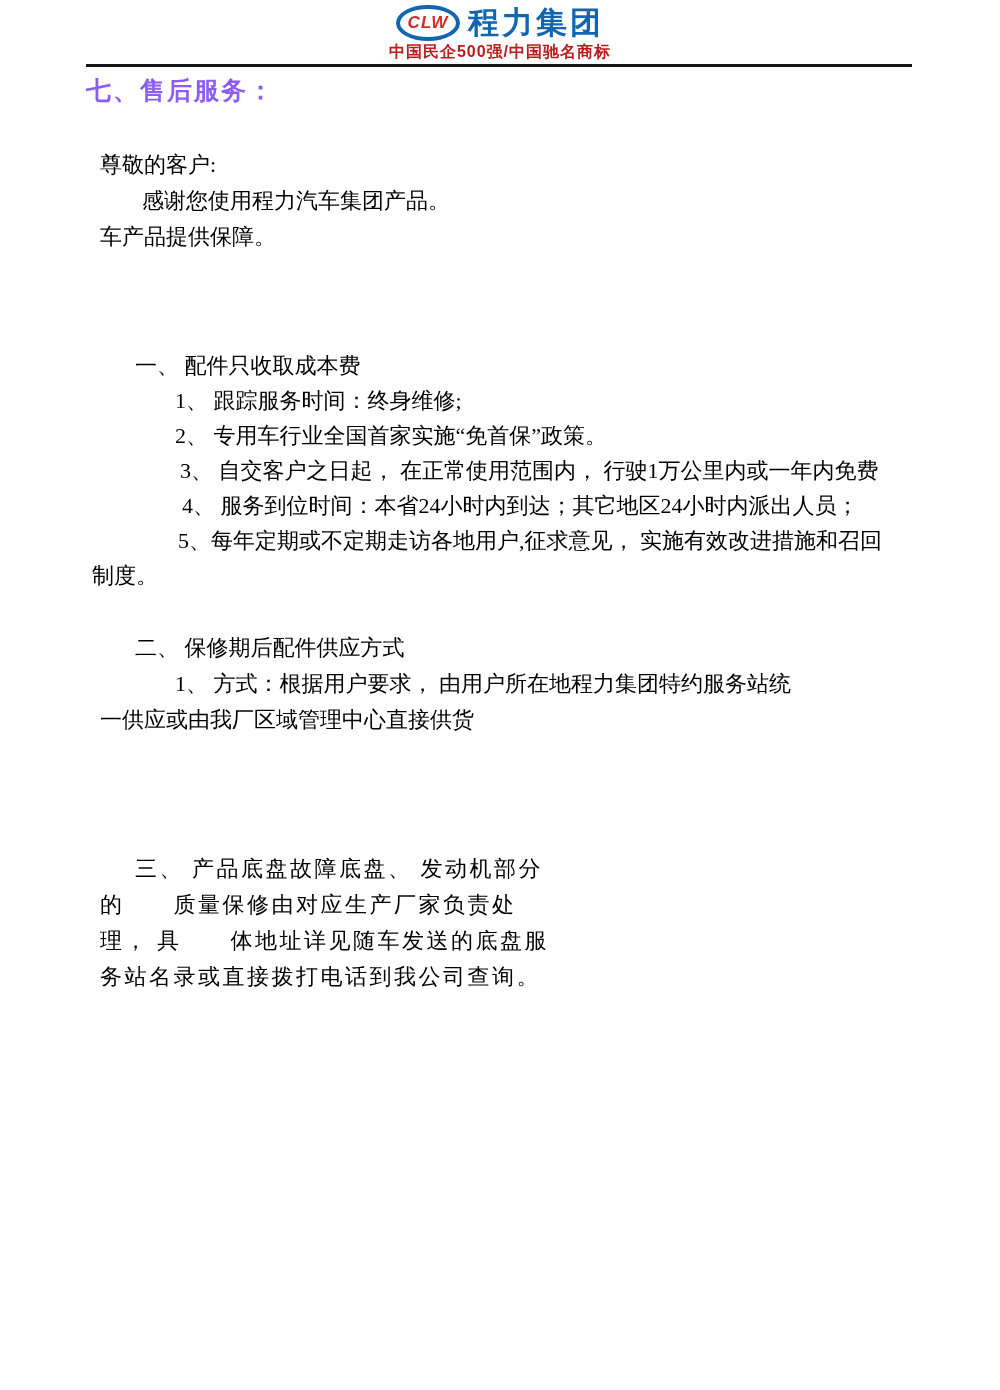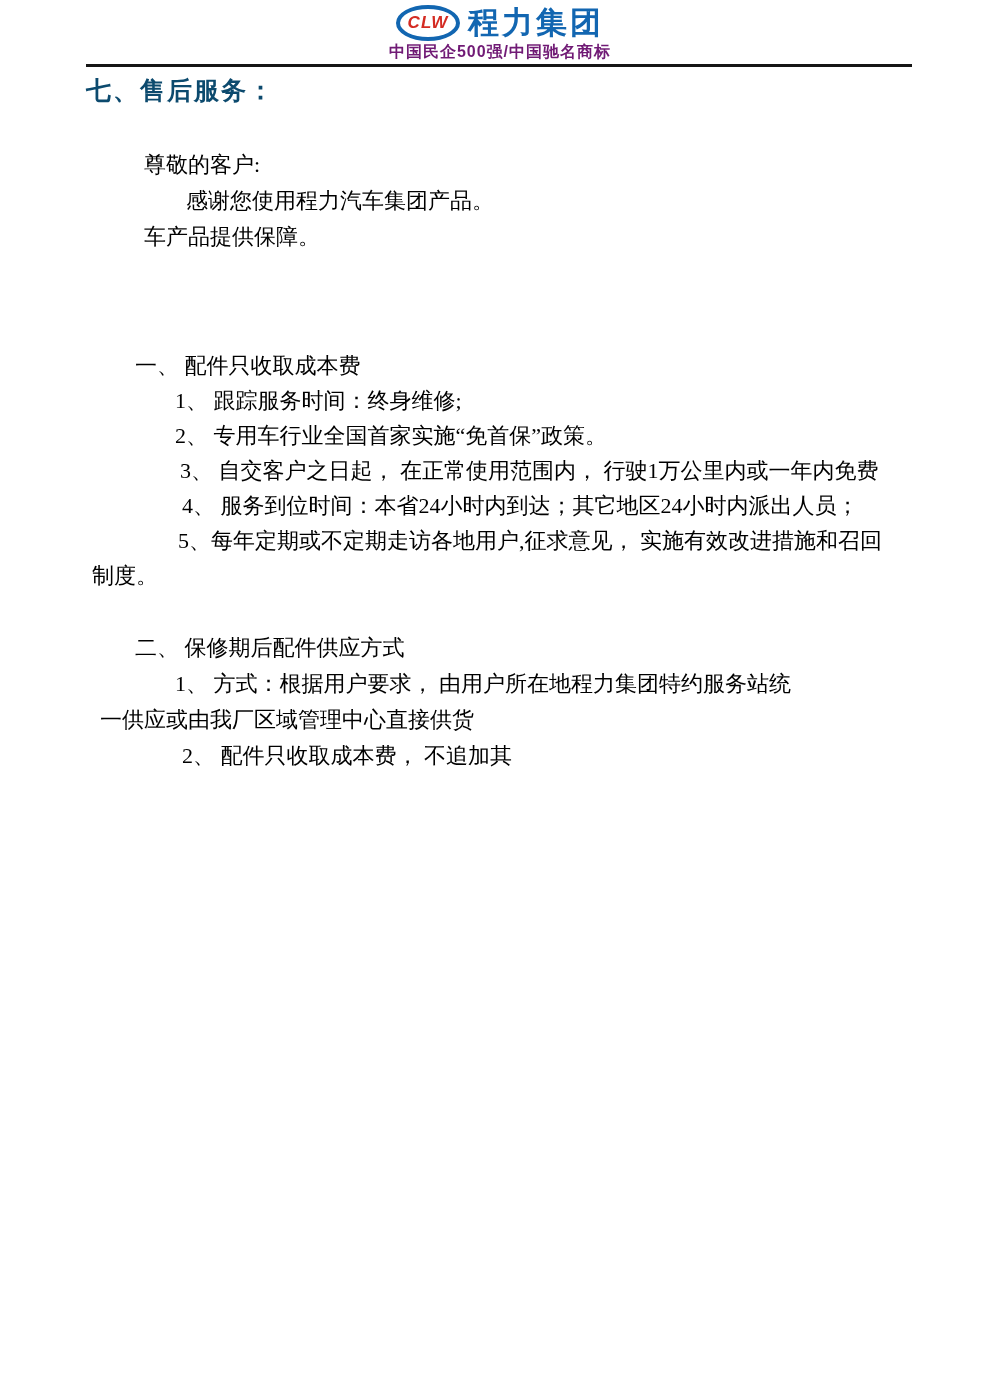--- a/index.html
+++ b/index.html
@@ -15,40 +15,40 @@
     display:inline-flex; align-items:center; justify-content:center;
     width:56px; height:28px; border:4px solid #1266b1; border-radius:50%;
     color:#d42b22; font-family:"Liberation Sans", sans-serif; font-weight:bold;
     font-style:italic; font-size:17px; letter-spacing:1px; background:#fff;
   }
   .brand {
     font-family:"Liberation Sans", sans-serif; font-weight:bold;
     color:#1266b1; font-size:31px; letter-spacing:3px; line-height:34px;
   }
   .tagline {
-    margin-top:1px; color:#701a75; font-weight:bold; font-size:16px;
+    margin-top:1px; color:#b91c1c; font-weight:bold; font-size:16px;
     font-family:"Liberation Sans", sans-serif; letter-spacing:1px;
   }
   .header-rule { position:absolute; left:86px; top:64px; width:826px; height:3px; background:#161616; }
 
   
   .doc-title {
     position:absolute; left:86px; top:74px;
     font-family:Liberation Serif, serif; font-weight:bold;
-    font-size:25px; color:#0c4a6e; letter-spacing:2px;
+    font-size:25px; color:#8b5cf6; letter-spacing:2px;
   }
 
   
   .body-text {
     position:absolute; left:100px; width:812px;
     font-size:22px; color:#000; line-height:36px;
   }
   .tl { white-space:nowrap; }
   .sec3 .tl { letter-spacing:2.5px; }
-  #blk-intro   { top:147px;margin-left:44px; }
+  #blk-intro   { top:147px; }
   #blk-sec1    { top:348px; line-height:35px; }
   #blk-sec2    { top:630px; }
   #blk-sec3    { top:851px; }
 
   
   .footer-logo-row { position:absolute; left:40px; top:1328px; display:flex; align-items:center; }
   .clw-oval-lg {
     display:inline-flex; align-items:center; justify-content:center;
     width:68px; height:38px; border:5px solid #1266b1; border-radius:50%;
     color:#d42b22; font-family:"Liberation Sans", sans-serif; font-weight:bold;
@@ -102,23 +102,28 @@
     <div class="tl" style="text-indent:80px">3、 自交客户之日起， 在正常使用范围内， 行驶1万公里内或一年内免费</div>
     <div class="tl" style="text-indent:82px">4、 服务到位时间：本省24小时内到达；其它地区24小时内派出人员；</div>
     <div class="tl" style="text-indent:78px">5、每年定期或不定期走访各地用户,征求意见， 实施有效改进措施和召回</div>
     <div class="tl" style="text-indent:-8px">制度。</div>
   </div>
 
   <div class="body-text" id="blk-sec2">
     <div class="tl" style="text-indent:35px">二、 保修期后配件供应方式</div>
     <div class="tl" style="text-indent:75px">1、 方式：根据用户要求， 由用户所在地程力集团特约服务站统</div>
     <div class="tl">一供应或由我厂区域管理中心直接供货</div>
-    <div class="tl" style="text-indent:82px">2、 配件只收取成本费， 不追加其</div>
   </div>
 
+  <div class="body-text sec3" id="blk-sec3">
+    <div class="tl" style="text-indent:35px">三、 产品底盘故障底盘、 发动机部分</div>
+    <div class="tl">的　　质量保修由对应生产厂家负责处</div>
+    <div class="tl">理， 具　　体地址详见随车发送的底盘服</div>
+    <div class="tl">务站名录或直接拨打电话到我公司查询。</div>
+  </div>
 
   <div class="footer-logo-row">
     <span class="clw-oval-lg">CLW</span>
     <span class="footer-brand">程力集团</span>
     <span class="footer-divider"></span>
     <span class="footer-tagline">高端抑尘车专业厂</span>
   </div>
 
   <div class="banner">
     <span class="page-number">7</span>

